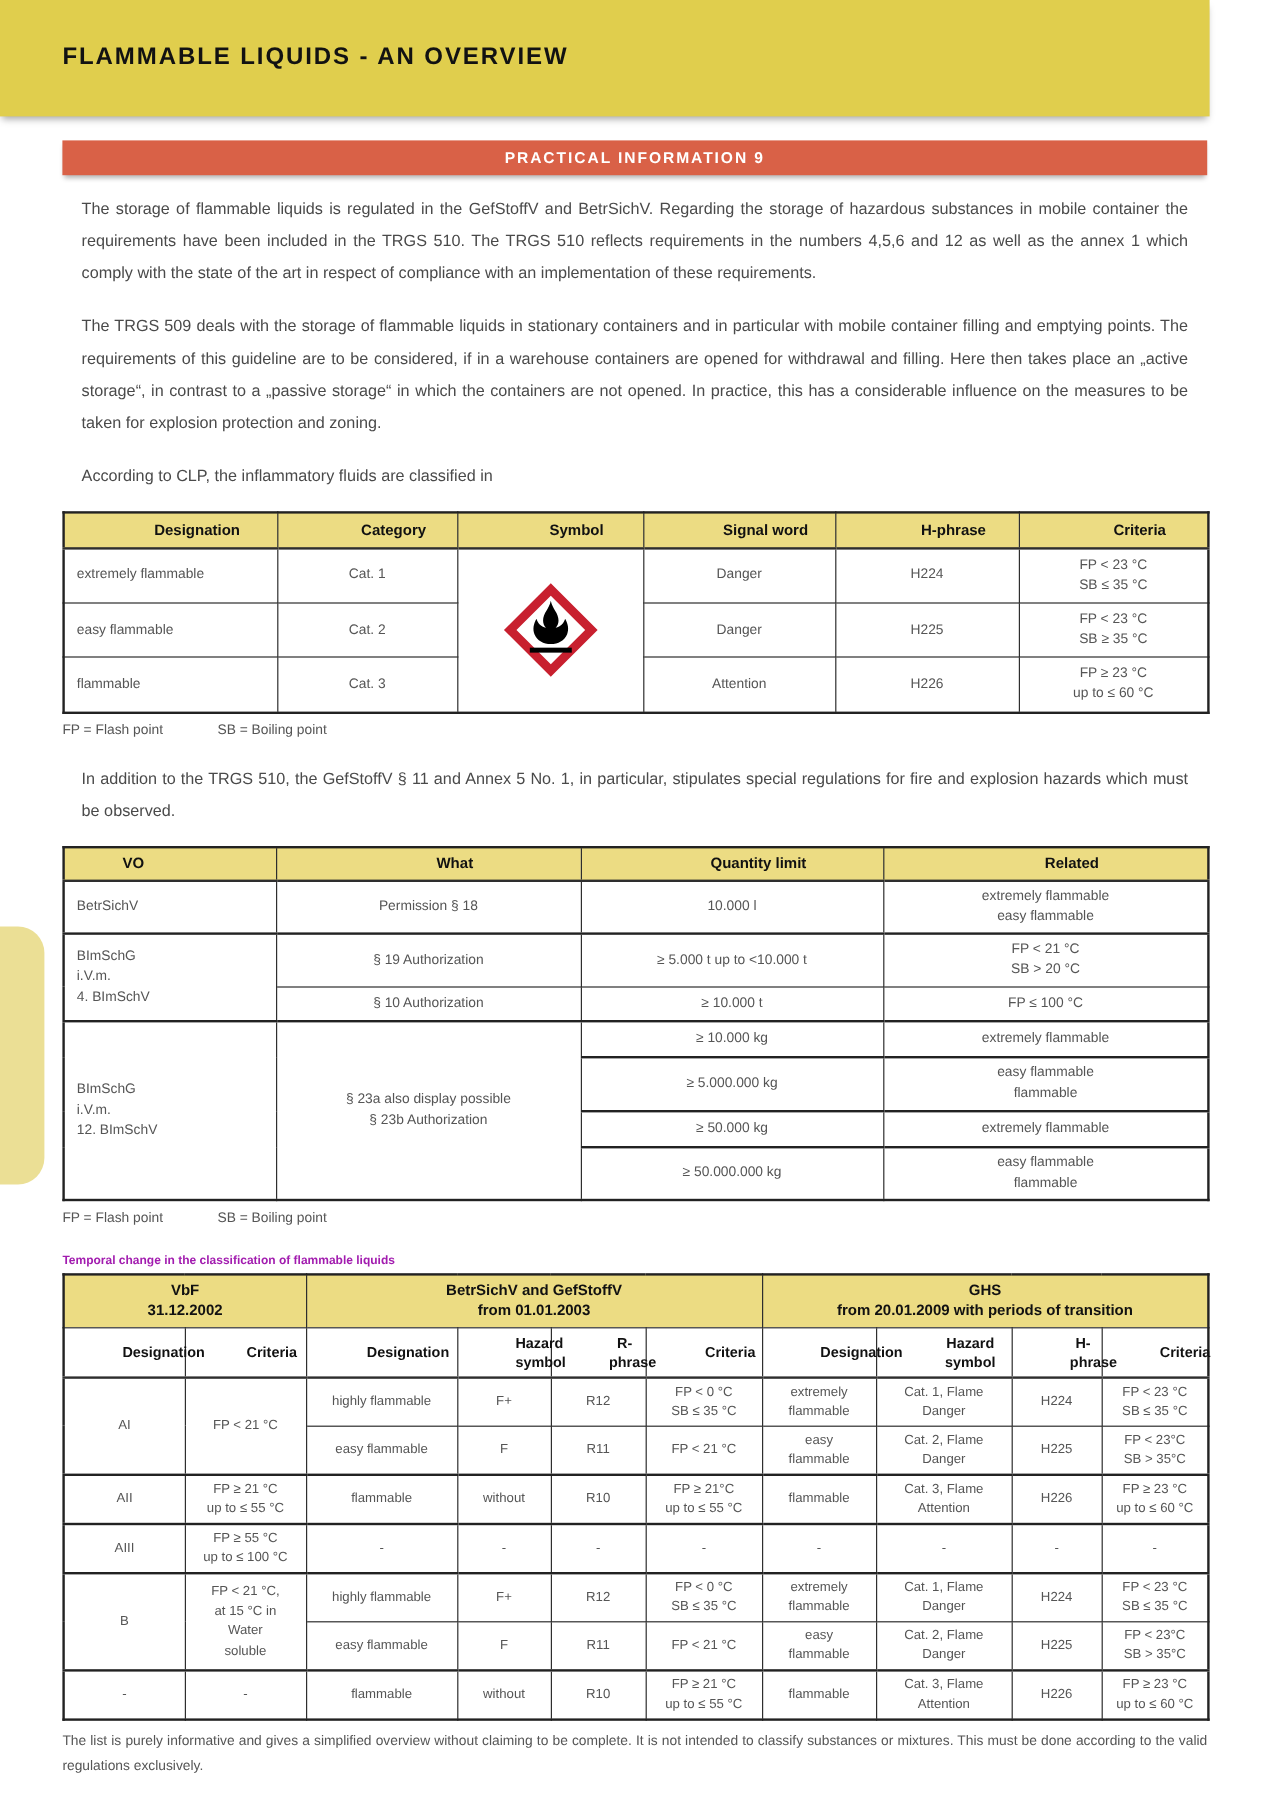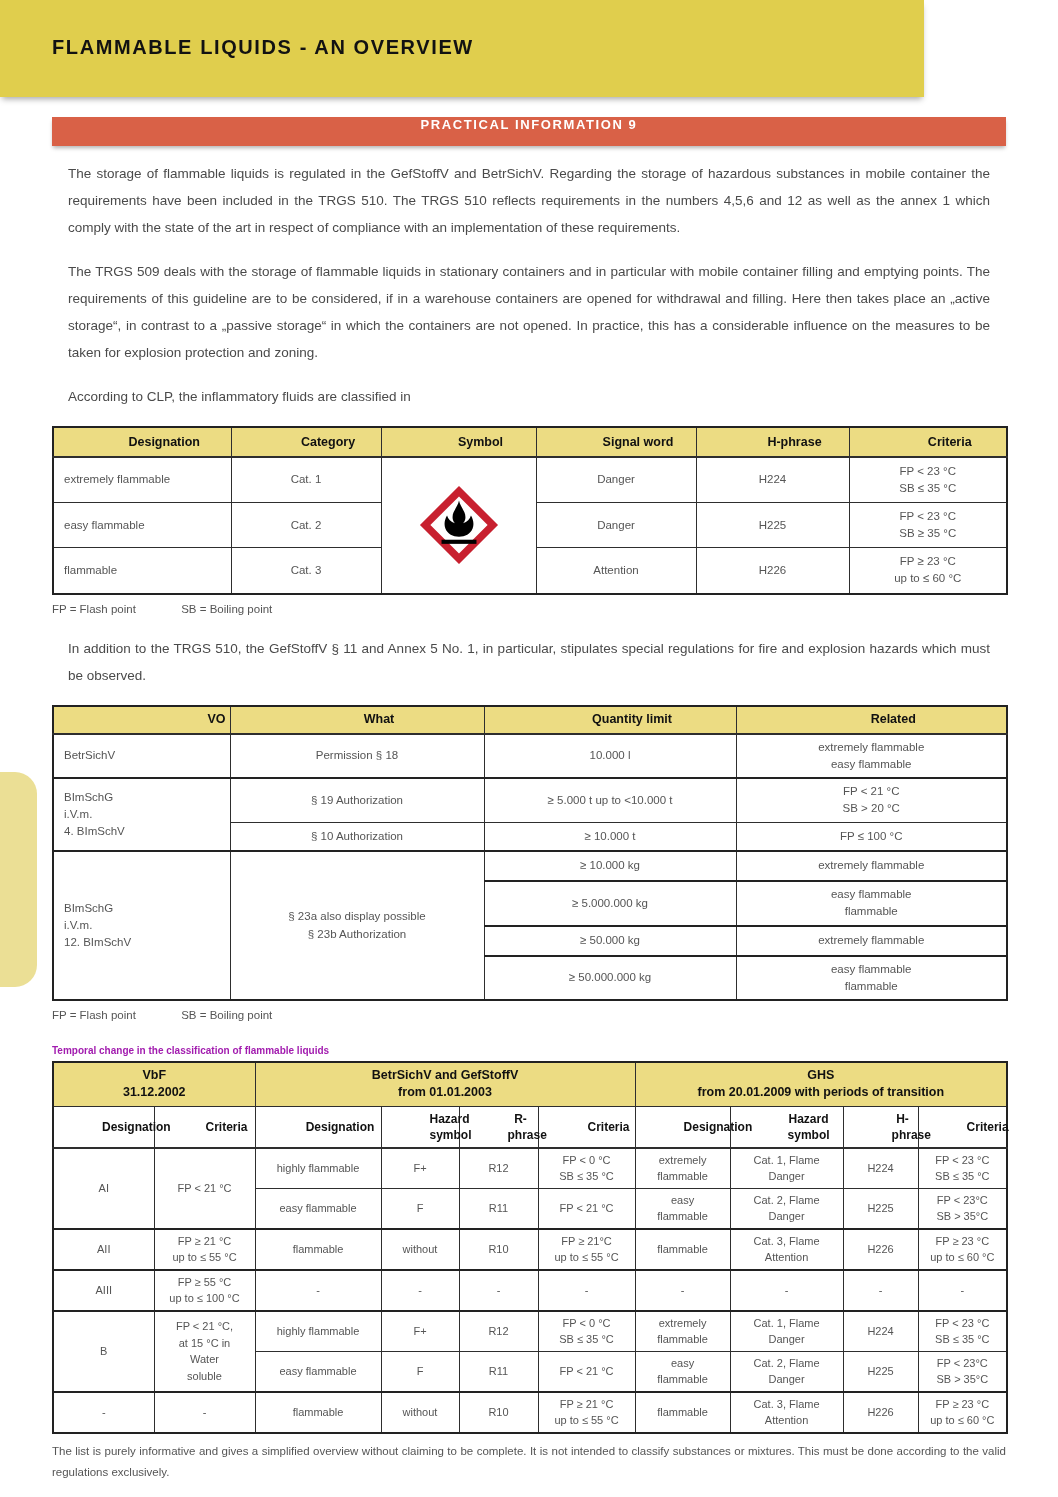--- a/index.html
+++ b/index.html
@@ -2,42 +2,42 @@
 <html><head>
 <meta charset="utf-8">
 <style>
   html,body { margin:0; padding:0; background:#ffffff; }
   .page {
     position:relative; width:1058px; height:1497px; background:#ffffff;
     font-family:"Liberation Sans", sans-serif; overflow:hidden;
   }
   
   .top-band {
-    position:absolute; top:0; left:0; width:924px; height:97px;
+    position:absolute; top:0; left:0; width:1008px; height:97px;
     background:#e0ce4d; box-shadow:0 4px 6px -2px rgba(0,0,0,0.35);
   }
   .top-band h1 {
     margin:0; padding:36px 0 0 52px; font-size:20px; font-weight:bold;
     letter-spacing:1.6px; color:#121212;
   }
   .side-tab {
     position:absolute; left:0; top:772px; width:37px; height:215px;
     background:#ebdf95; border-radius:0 22px 22px 0;
   }
   .footer-band {
     position:absolute; bottom:0; left:0; width:1008px; height:47px;
     background:#e0ce4d; box-shadow:0 -3px 4px -2px rgba(0,0,0,0.25);
   }
   .footer-band .pagenum {
     display:block; padding:11px 0 0 52px; font-size:16px; color:#1e1e1e;
   }
   
   .content { position:absolute; top:117px; left:52px; width:954px; }
   .banner {
-    background:#d96147; height:29px; display:flex; 
+    background:#d96147; height:29px; display:flex; align-items:center;
     justify-content:center; box-shadow:0 3px 4px -1px rgba(0,0,0,0.3);
   }
   .banner span { color:#ffffff; font-weight:bold; font-size:13px; letter-spacing:1.6px; }
   p.body {
     font-size:13.5px; line-height:2.0; color:#4a4a4a; text-align:justify; margin:16px;
   }
   p.mt14 { margin-top:14px; }  p.mt17 { margin-top:17px; }
   p.single { text-align:left; }
   
   table { border-collapse:collapse; width:954px; table-layout:fixed; }
@@ -166,21 +166,21 @@
 
     <table class="t2">
       <colgroup>
         <col style="width:177px">
           <col style="width:254px">
           <col style="width:252px">
           <col style="width:271px">
       </colgroup>
       <tbody>
           <tr class="headrow">
-        <th style="text-align:right; ">VO</th>
+        <th style="text-align:left; ">VO</th>
         <th>What</th>
         <th>Quantity limit</th>
         <th>Related</th>
       </tr>
       <tr class="gsep r40">
         <td class="left">BetrSichV</td>
         <td>Permission § 18</td>
         <td>10.000 l</td>
         <td>extremely flammable
 easy flammable</td>

